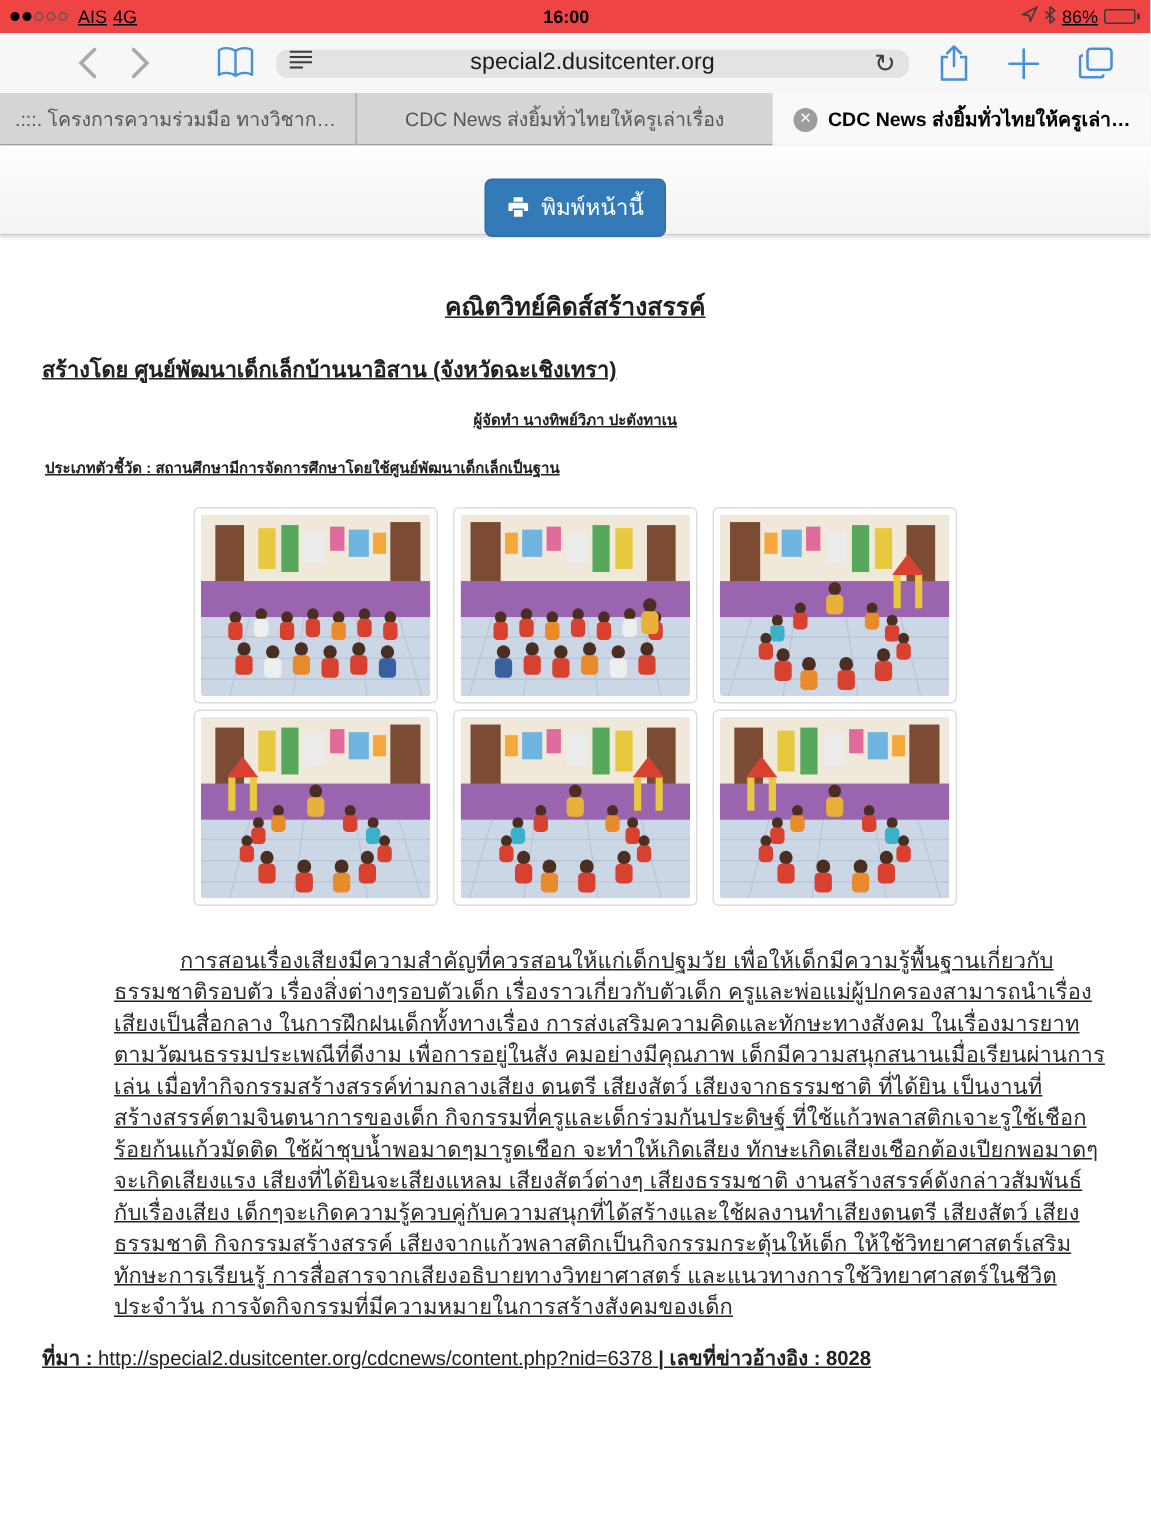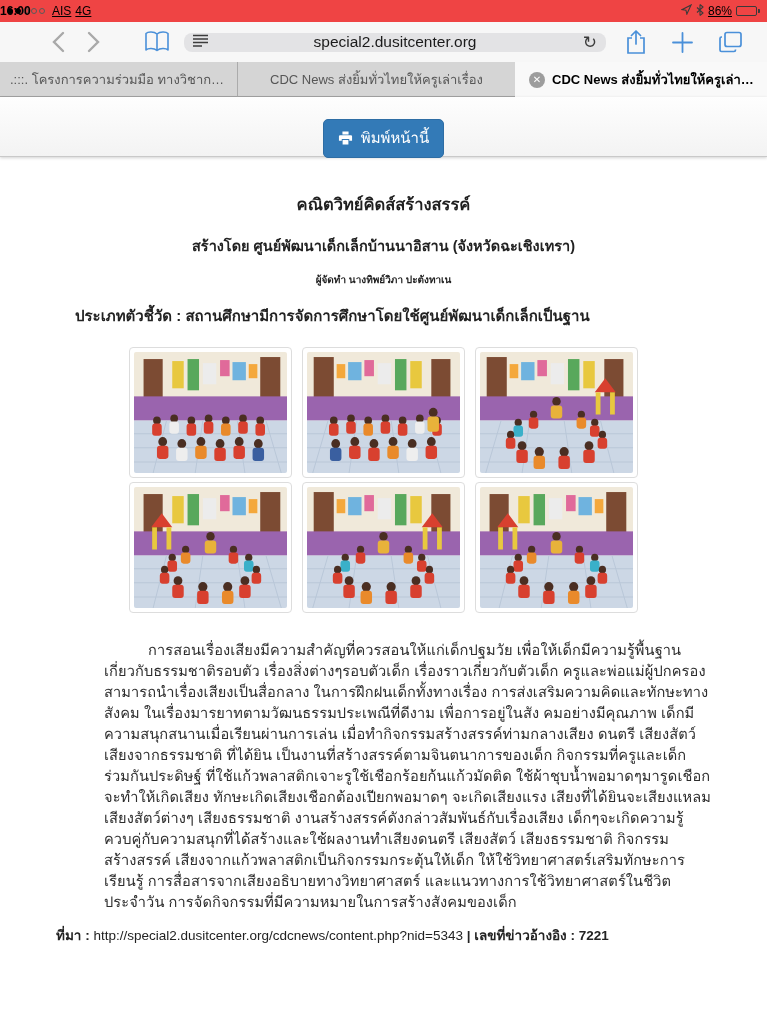--- a/index.html
+++ b/index.html
@@ -6,21 +6,21 @@
   html,body { width:767px; height:1024px; background:#fff; overflow:hidden;
     font-family:"Liberation Sans","DejaVu Sans",sans-serif; -webkit-font-smoothing:antialiased; }
 
   
   .status-bar { height:22px; background:#ef4444; display:flex; align-items:center;
     justify-content:space-between; padding:0 7px; font-size:12px; color:#000; position:relative;text-decoration:underline; }
   .sb-left, .sb-right { display:flex; align-items:center; gap:4px; }
   .sig-dots { display:flex; gap:2px; margin-right:3px; }
   .dot { width:6px; height:6px; border-radius:50%; border:1px solid #5a5a5a; }
   .dot.filled { background:#000; border-color:#000; }
-  .sb-time { position:absolute; left:0; right:12px; font-weight:bold; font-size:12px; }
+  .sb-time { position:absolute; left:0; right:12px; text-align:center; font-weight:bold; font-size:12px; }
   .battery { display:flex; align-items:center; gap:1px; }
   .batt-body { width:21px; height:10px; border:1px solid #3a3a3a; border-radius:2px; padding:1px; }
   .batt-fill { height:100%; width:26%; background:#000; border-radius:1px; }
   .batt-nub { width:2px; height:4px; background:#3a3a3a; border-radius:0 1px 1px 0; }
 
   
   .toolbar { height:40px; background:#f7f7f7; display:flex; align-items:center; padding:0 12px; }
   .tb-icon { display:flex; align-items:center; justify-content:center; }
   .nav-chevron { color:#a9a9a9; }
   .url-field { flex:1; height:19px; background:#e3e3e5; border-radius:8px; margin:0 14px;
@@ -43,25 +43,25 @@
   .tab1 { width:237px; } .tab2 { width:278px; } .tab3 { flex:1; justify-content:flex-start; padding-left:14px; }
 
   
   .page-header { height:60px; background:linear-gradient(#fefefe,#f3f3f3); display:flex;
     align-items:center; justify-content:center; border-bottom:1px solid #c9c9c9;
     box-shadow:0 1px 3px rgba(0,0,0,.18); position:relative; z-index:2; }
   .print-btn { display:inline-flex; align-items:center; gap:8px; background:#337ab7;
     border:1px solid #2e6da4; border-radius:5px; color:#fff; font-size:15px; padding:6px 14px 7px;margin-top:24px; }
 
   
-  .article { padding:34px 56px 0; color:#222; }
+  .article { padding:34px 28px 0; color:#222;text-decoration:underline; }
   .a-title { text-align:center; font-weight:bold; font-size:16.5px; color:#1f1f1f; }
-  .a-byline { text-align:center; font-weight:bold; font-size:14.5px; margin-top:17px; }
+  .a-byline { text-align:left; font-weight:bold; font-size:14.5px; margin-top:17px; }
   .a-author { text-align:center; font-weight:bold; font-size:10px; margin-top:15px; }
-  .a-indicator { text-align:left; font-weight:bold; font-size:15px; margin-top:17px; margin-left:19px; }
+  .a-indicator { text-align:left; font-weight:bold; font-size:10px; margin-top:17px; margin-left:2px; }
 
   .photo-grid { width:509px; margin:19px auto 0; display:grid;
     grid-template-columns:repeat(3,163px); grid-auto-rows:131px; gap:4px 10px; }
   .photo-card { background:#fff; border:1px solid #ddd; border-radius:4px; padding:4px; }
   .photo-card svg { width:100%; height:100%; display:block; border-radius:2px; }
 
   .a-body { margin-top:27px; font-size:14.6px; line-height:1.44; color:#2d2d2d;
     text-indent:44px; letter-spacing:.1px;margin-left:48px; }
   .a-source { margin-top:11px; font-size:13.5px; color:#222; }
   .a-source .bold { font-weight:bold; }
@@ -342,16 +342,16 @@
       <svg viewBox="0 0 160 120" preserveAspectRatio="none" aria-label="children in circle activity on blue tiled floor">
           <use href="#scene-circle"></use>
         </svg>
     </div>
   </div>
 
   <p class="a-body">การสอนเรื่องเสียงมีความสำคัญที่ควรสอนให้แก่เด็กปฐมวัย เพื่อให้เด็กมีความรู้พื้นฐานเกี่ยวกับธรรมชาติรอบตัว เรื่องสิ่งต่างๆรอบตัวเด็ก เรื่องราวเกี่ยวกับตัวเด็ก ครูและพ่อแม่ผู้ปกครองสามารถนำเรื่องเสียงเป็นสื่อกลาง ในการฝึกฝนเด็กทั้งทางเรื่อง การส่งเสริมความคิดและทักษะทางสังคม ในเรื่องมารยาทตามวัฒนธรรมประเพณีที่ดีงาม เพื่อการอยู่ในสัง คมอย่างมีคุณภาพ เด็กมีความสนุกสนานเมื่อเรียนผ่านการเล่น เมื่อทำกิจกรรมสร้างสรรค์ท่ามกลางเสียง ดนตรี เสียงสัตว์ เสียงจากธรรมชาติ ที่ได้ยิน เป็นงานที่สร้างสรรค์ตามจินตนาการของเด็ก กิจกรรมที่ครูและเด็กร่วมกันประดิษฐ์ ที่ใช้แก้วพลาสติกเจาะรูใช้เชือกร้อยก้นแก้วมัดติด ใช้ผ้าชุบน้ำพอมาดๆมารูดเชือก จะทำให้เกิดเสียง ทักษะเกิดเสียงเชือกต้องเปียกพอมาดๆ จะเกิดเสียงแรง เสียงที่ได้ยินจะเสียงแหลม เสียงสัตว์ต่างๆ เสียงธรรมชาติ งานสร้างสรรค์ดังกล่าวสัมพันธ์กับเรื่องเสียง เด็กๆจะเกิดความรู้ควบคู่กับความสนุกที่ได้สร้างและใช้ผลงานทำเสียงดนตรี เสียงสัตว์ เสียงธรรมชาติ กิจกรรมสร้างสรรค์ เสียงจากแก้วพลาสติกเป็นกิจกรรมกระตุ้นให้เด็ก ให้ใช้วิทยาศาสตร์เสริมทักษะการเรียนรู้ การสื่อสารจากเสียงอธิบายทางวิทยาศาสตร์ และแนวทางการใช้วิทยาศาสตร์ในชีวิตประจำวัน การจัดกิจกรรมที่มีความหมายในการสร้างสังคมของเด็ก</p>
 
   <div class="a-source">
     <span class="bold">ที่มา :</span>
-    <span class="url">http://special2.dusitcenter.org/cdcnews/content.php?nid=5343</span>
-    <span class="bold">| เลขที่ข่าวอ้างอิง : 7221</span>
+    <span class="url">http://special2.dusitcenter.org/cdcnews/content.php?nid=6378</span>
+    <span class="bold">| เลขที่ข่าวอ้างอิง : 8028</span>
   </div>
 </div>
 
 </body></html>

